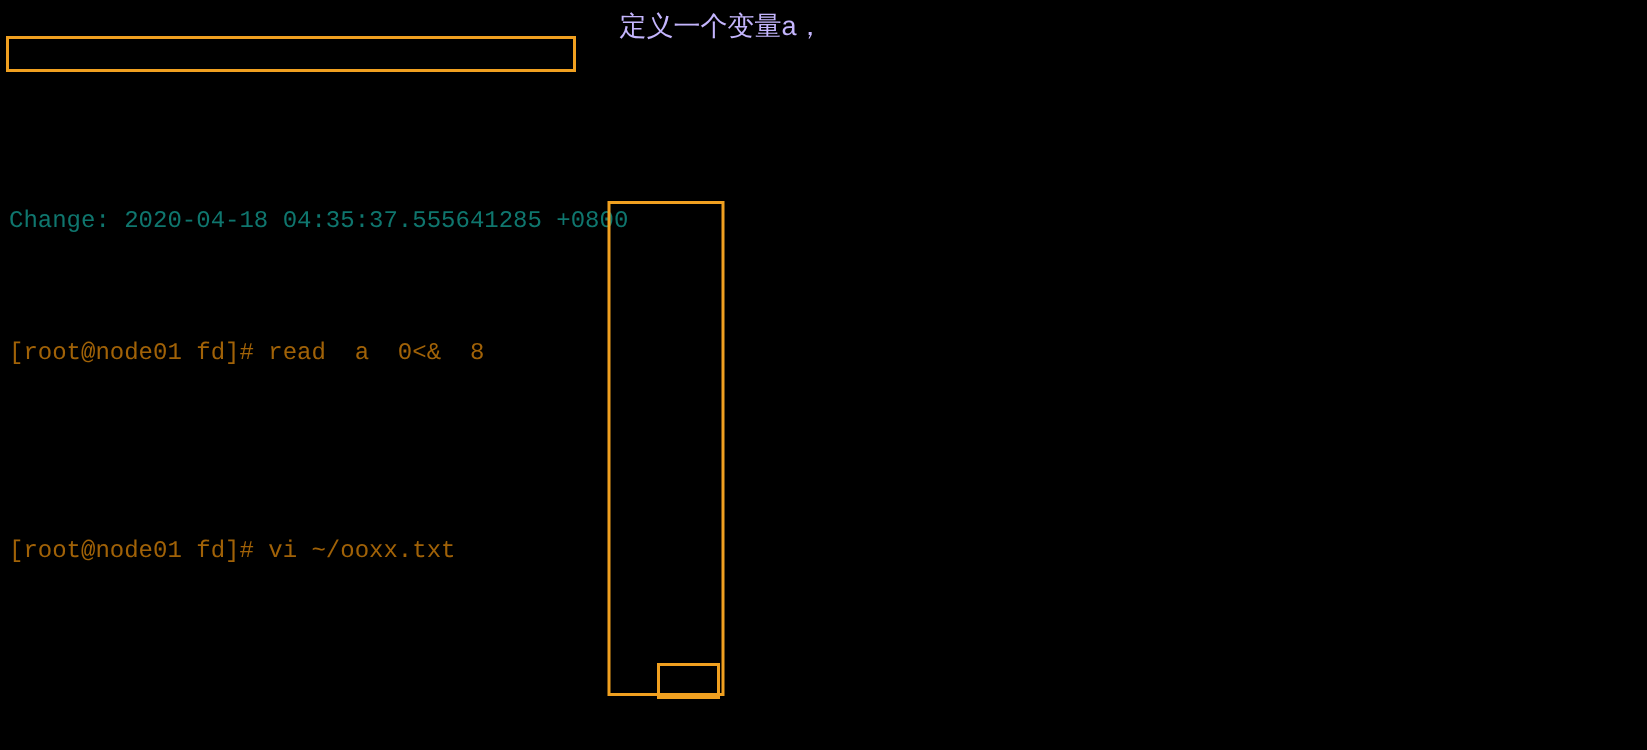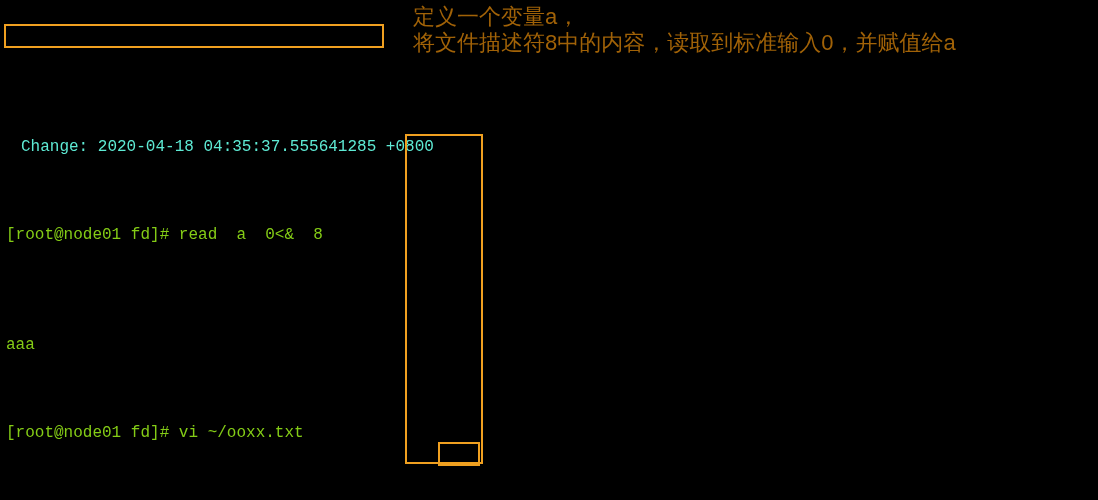--- a/index.html
+++ b/index.html
@@ -16,31 +16,30 @@
       width: 1098px;
       height: 500px;
       overflow: hidden;
       position: relative;
       white-space: pre;
     }
     .terminal {
       padding: 4px 6px;
     }
     .dim {
-      color: #5eead4;
-      margin-left: 15px;
+      color: #0f766e;
     }
     .white {
-      color: #84cc16;
+      color: #a16207;
     }
     .annotation {
-      color: #a16207;
+      color: #c4b5fd;
       position: absolute;
       font-family: Arial, "Microsoft YaHei", sans-serif;
-      font-size: 22px;
+      font-size: 18px;
       line-height: 26px;
       white-space: normal;
       width: 670px;
     }
     .box-cmd {
       position: absolute;
       border: 2px solid #f0a020;
       left: 4px;
       top: 24px;
       width: 380px;
@@ -73,36 +72,34 @@
 <body>
 
 
 
 <div class="terminal">
   <div class="line dim">Change: 2020-04-18 04:35:37.555641285 +0800</div>
 
   <div class="line"><span class="white">[root@node01 fd]# </span><span class="white">read  a  0&lt;&amp;  8</span></div>
 
 
-  <div class="line white">aaa</div>
 
   <div class="line"><span class="white">[root@node01 fd]# </span><span class="white">vi ~/ooxx.txt</span></div>
 
   
 
   
 
   
 
   
 </div>
 
 <div class="annotation" style="top:4px; left:413px;">
   <div>定义一个变量a，</div>
-  <div>将文件描述符8中的内容，读取到标准输入0，并赋值给a</div>
 </div>
 
 <div class="box-cmd"></div>
 <div class="box-offset-head"></div>
 <div class="box-offset-val"></div>
 
 
 
 
 </body></html>

